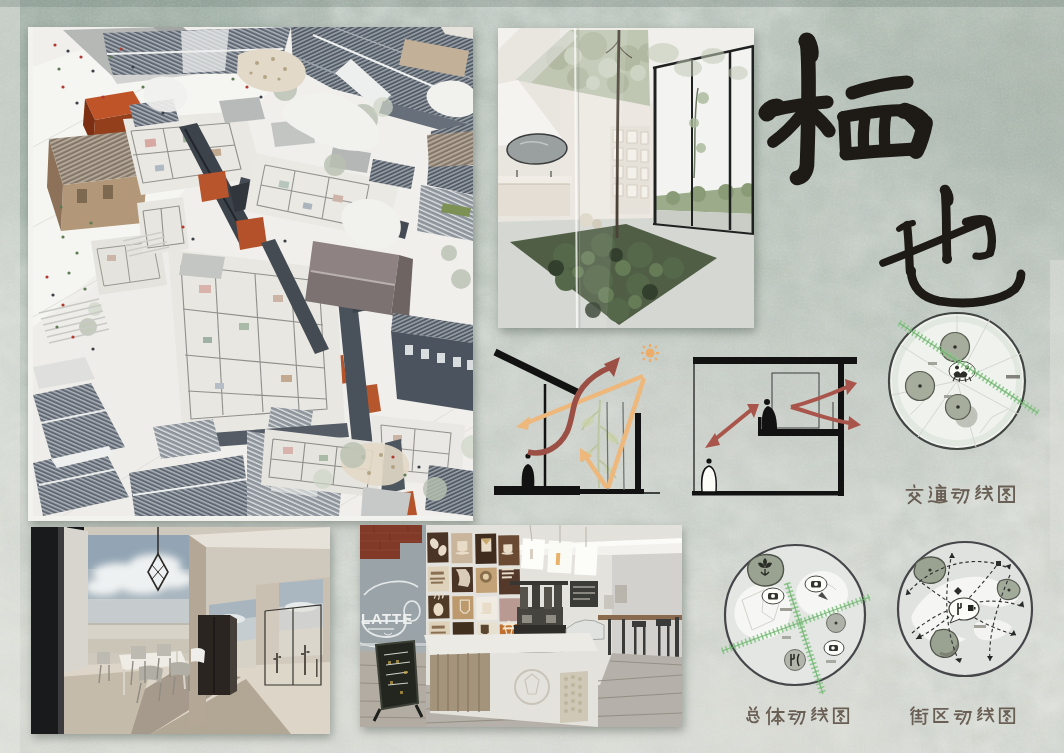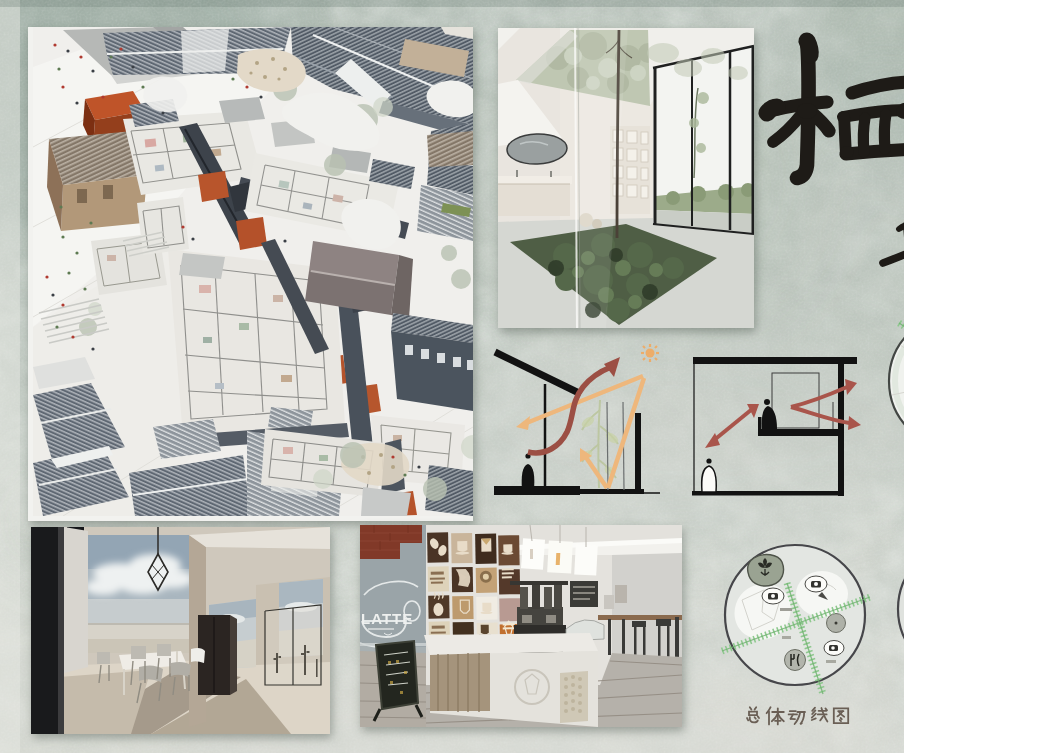--- a/index.html
+++ b/index.html
@@ -1,17 +1,17 @@
 <!DOCTYPE html>
 <html><head>
 <meta charset="utf-8">
 <style>
 html,body{margin:0;padding:0;}
 body{width:1064px;height:753px;overflow:hidden;font-family:"Liberation Sans",sans-serif;}
-.page{position:relative;width:904px;height:753px;background:#14b8a6;overflow:hidden;}
+.page{position:relative;width:1064px;height:753px;background:#14b8a6;overflow:hidden;}
 .abs{position:absolute;}
 #axon,#courtyard,#terrace,#coffee{box-shadow:2px 4px 9px rgba(70,82,74,0.45);}
 #axon{border-left:5px solid #f2f2ef;border-bottom:5px solid #f2f2ef;}
 </style>
 </head>
 <body>
 <div class="page">
 
 <svg class="abs" style="left:0;top:0;" width="1064" height="753" viewBox="0 0 1064 753">
   <defs>

